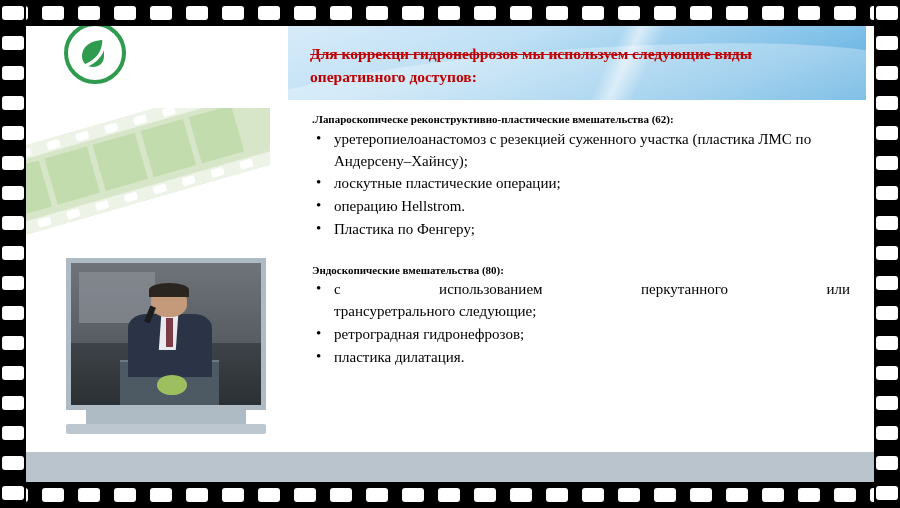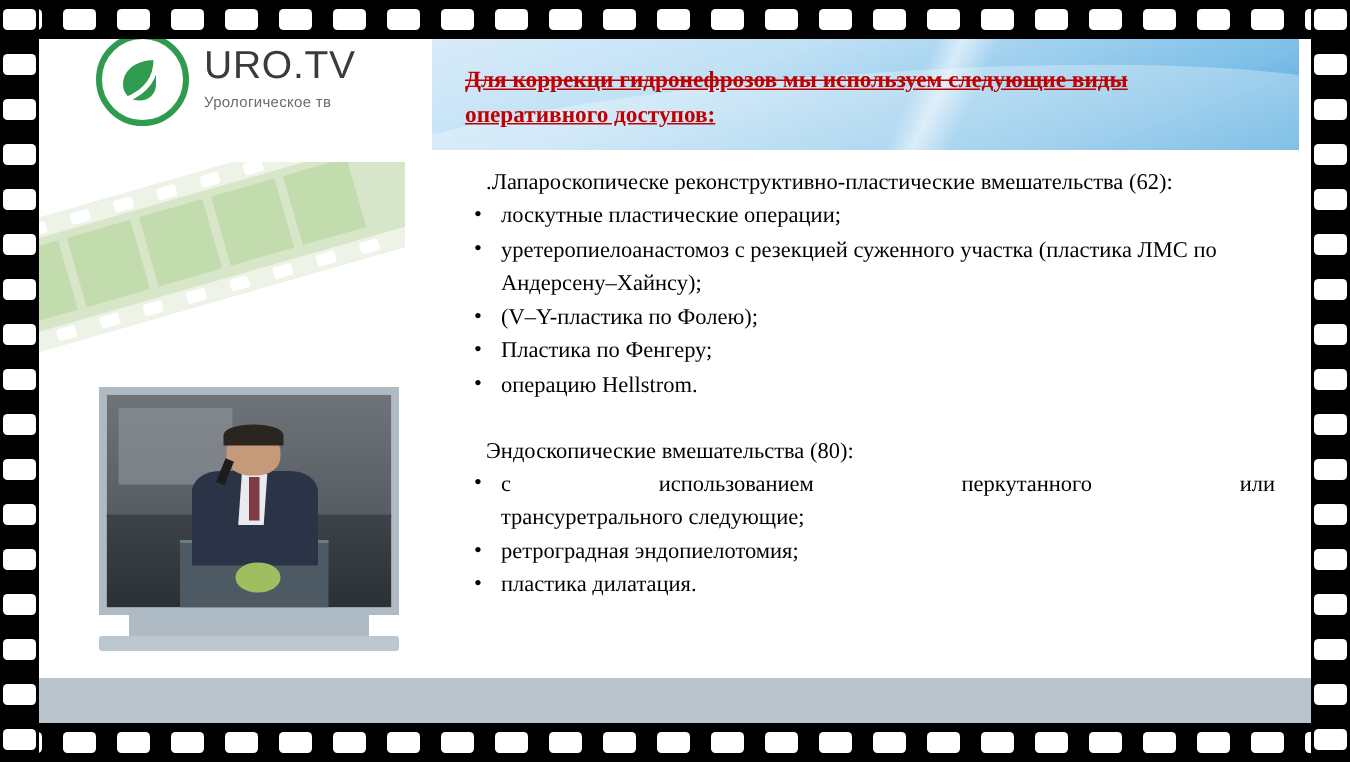--- a/index.html
+++ b/index.html
@@ -281,42 +281,41 @@
   #title-text {
     position: absolute;
     left: 22px;
     top: 20px;
     right: 28px;
     color: #c00000;
     font-family: "Liberation Serif", serif;
     font-weight: bold;
     font-size: 15.5px;
     line-height: 1.5;
-    text-decoration: underline;
   }
   #title-text .strike {
     text-decoration: line-through;
     text-decoration-color: #c00000;
   }
   #slide-body {
     position: absolute;
     left: 0;
     top: 78px;
     right: 0;
     bottom: 0;
     padding: 8px 16px 0 20px;
     box-sizing: border-box;
     font-family: "Liberation Serif", serif;
     color: #000000;
   }
   .sec-head {
-    font-weight: normal;
-    font-size: 15px;
+    font-weight: bold;
+    font-size: 11px;
     line-height: 1.35;
-    margin: 4px 0 2px 16px;
+    margin: 4px 0 2px 4px;
   }
   .sec-head.second {
     margin-top: 22px;
   }
   ul.bullets {
     list-style: none;
     margin: 2px 0 0 0;
     padding: 0;
   }
   ul.bullets li {
@@ -399,24 +398,20 @@
     </div>
 
     <div id="logo-area">
       <div id="logo-mark">
         <svg width="62" height="62" viewBox="0 0 62 62" xmlns="http://www.w3.org/2000/svg">
           <circle cx="31" cy="31" r="29" fill="none" stroke="#2E9B4E" stroke-width="4"></circle>
           <path d="M40 18 C24 18 18 27 18 34 C18 41 23 45 29 45 C35 45 40 41 40 34 L40 18 Z" fill="#2E9B4E"></path>
           <path d="M40 18 C40 30 33 39 21 44" fill="none" stroke="#ffffff" stroke-width="3.4" stroke-linecap="round"></path>
         </svg>
       </div>
-      <div id="logo-text">
-        <div class="brand-main">URO.TV</div>
-        <div class="brand-sub">Урологическое тв</div>
-      </div>
     </div>
 
     <div id="monitor">
       <div id="monitor-screen">
         <div class="vid-wallback"></div>
         <div class="vid-wallfront"></div>
         <div class="vid-screen-glow"></div>
         <div class="vid-podium"></div>
         <div class="vid-person-body"></div>
         <div class="vid-shirt"></div>
@@ -439,34 +434,33 @@
         <div id="title-text">
           <span class="strike">Для коррекци гидронефрозов мы используем следующие виды</span><br>
           <span>оперативного доступов:</span>
         </div>
       </div>
 
       <div id="slide-body">
 
         <div class="sec-head">.Лапароскопическе реконструктивно-пластические вмешательства (62):</div>
         <ul class="bullets">
+          <li>уретеропиелоанастомоз с резекцией суженного участка (пластика ЛМС по Андерсену–Хайнсу);</li>
           <li>лоскутные пластические операции;</li>
-          <li>уретеропиелоанастомоз с резекцией суженного участка (пластика ЛМС по Андерсену–Хайнсу);</li>
-          <li>(V–Y-пластика по Фолею);</li>
+          <li>операцию Hellstrom.</li>
           <li>Пластика по Фенгеру;</li>
-          <li>операцию Hellstrom.</li>
         </ul>
 
         <div class="sec-head second">Эндоскопические вмешательства (80):</div>
         <ul class="bullets">
           <li>
             <span class="justify-wide" style="display:block;text-align:justify;text-align-last:justify;font-family:Liberation Serif, serif;">с использованием перкутанного или</span>
             <span class="line2">трансуретрального следующие;</span>
           </li>
-          <li>ретроградная эндопиелотомия;</li>
+          <li>ретроградная гидронефрозов;</li>
           <li>пластика дилатация.</li>
         </ul>
 
       </div>
     </div>
   </div>
 
   <div id="left-bottom-fill"></div>
   <div id="bottom-bar"></div>
 

